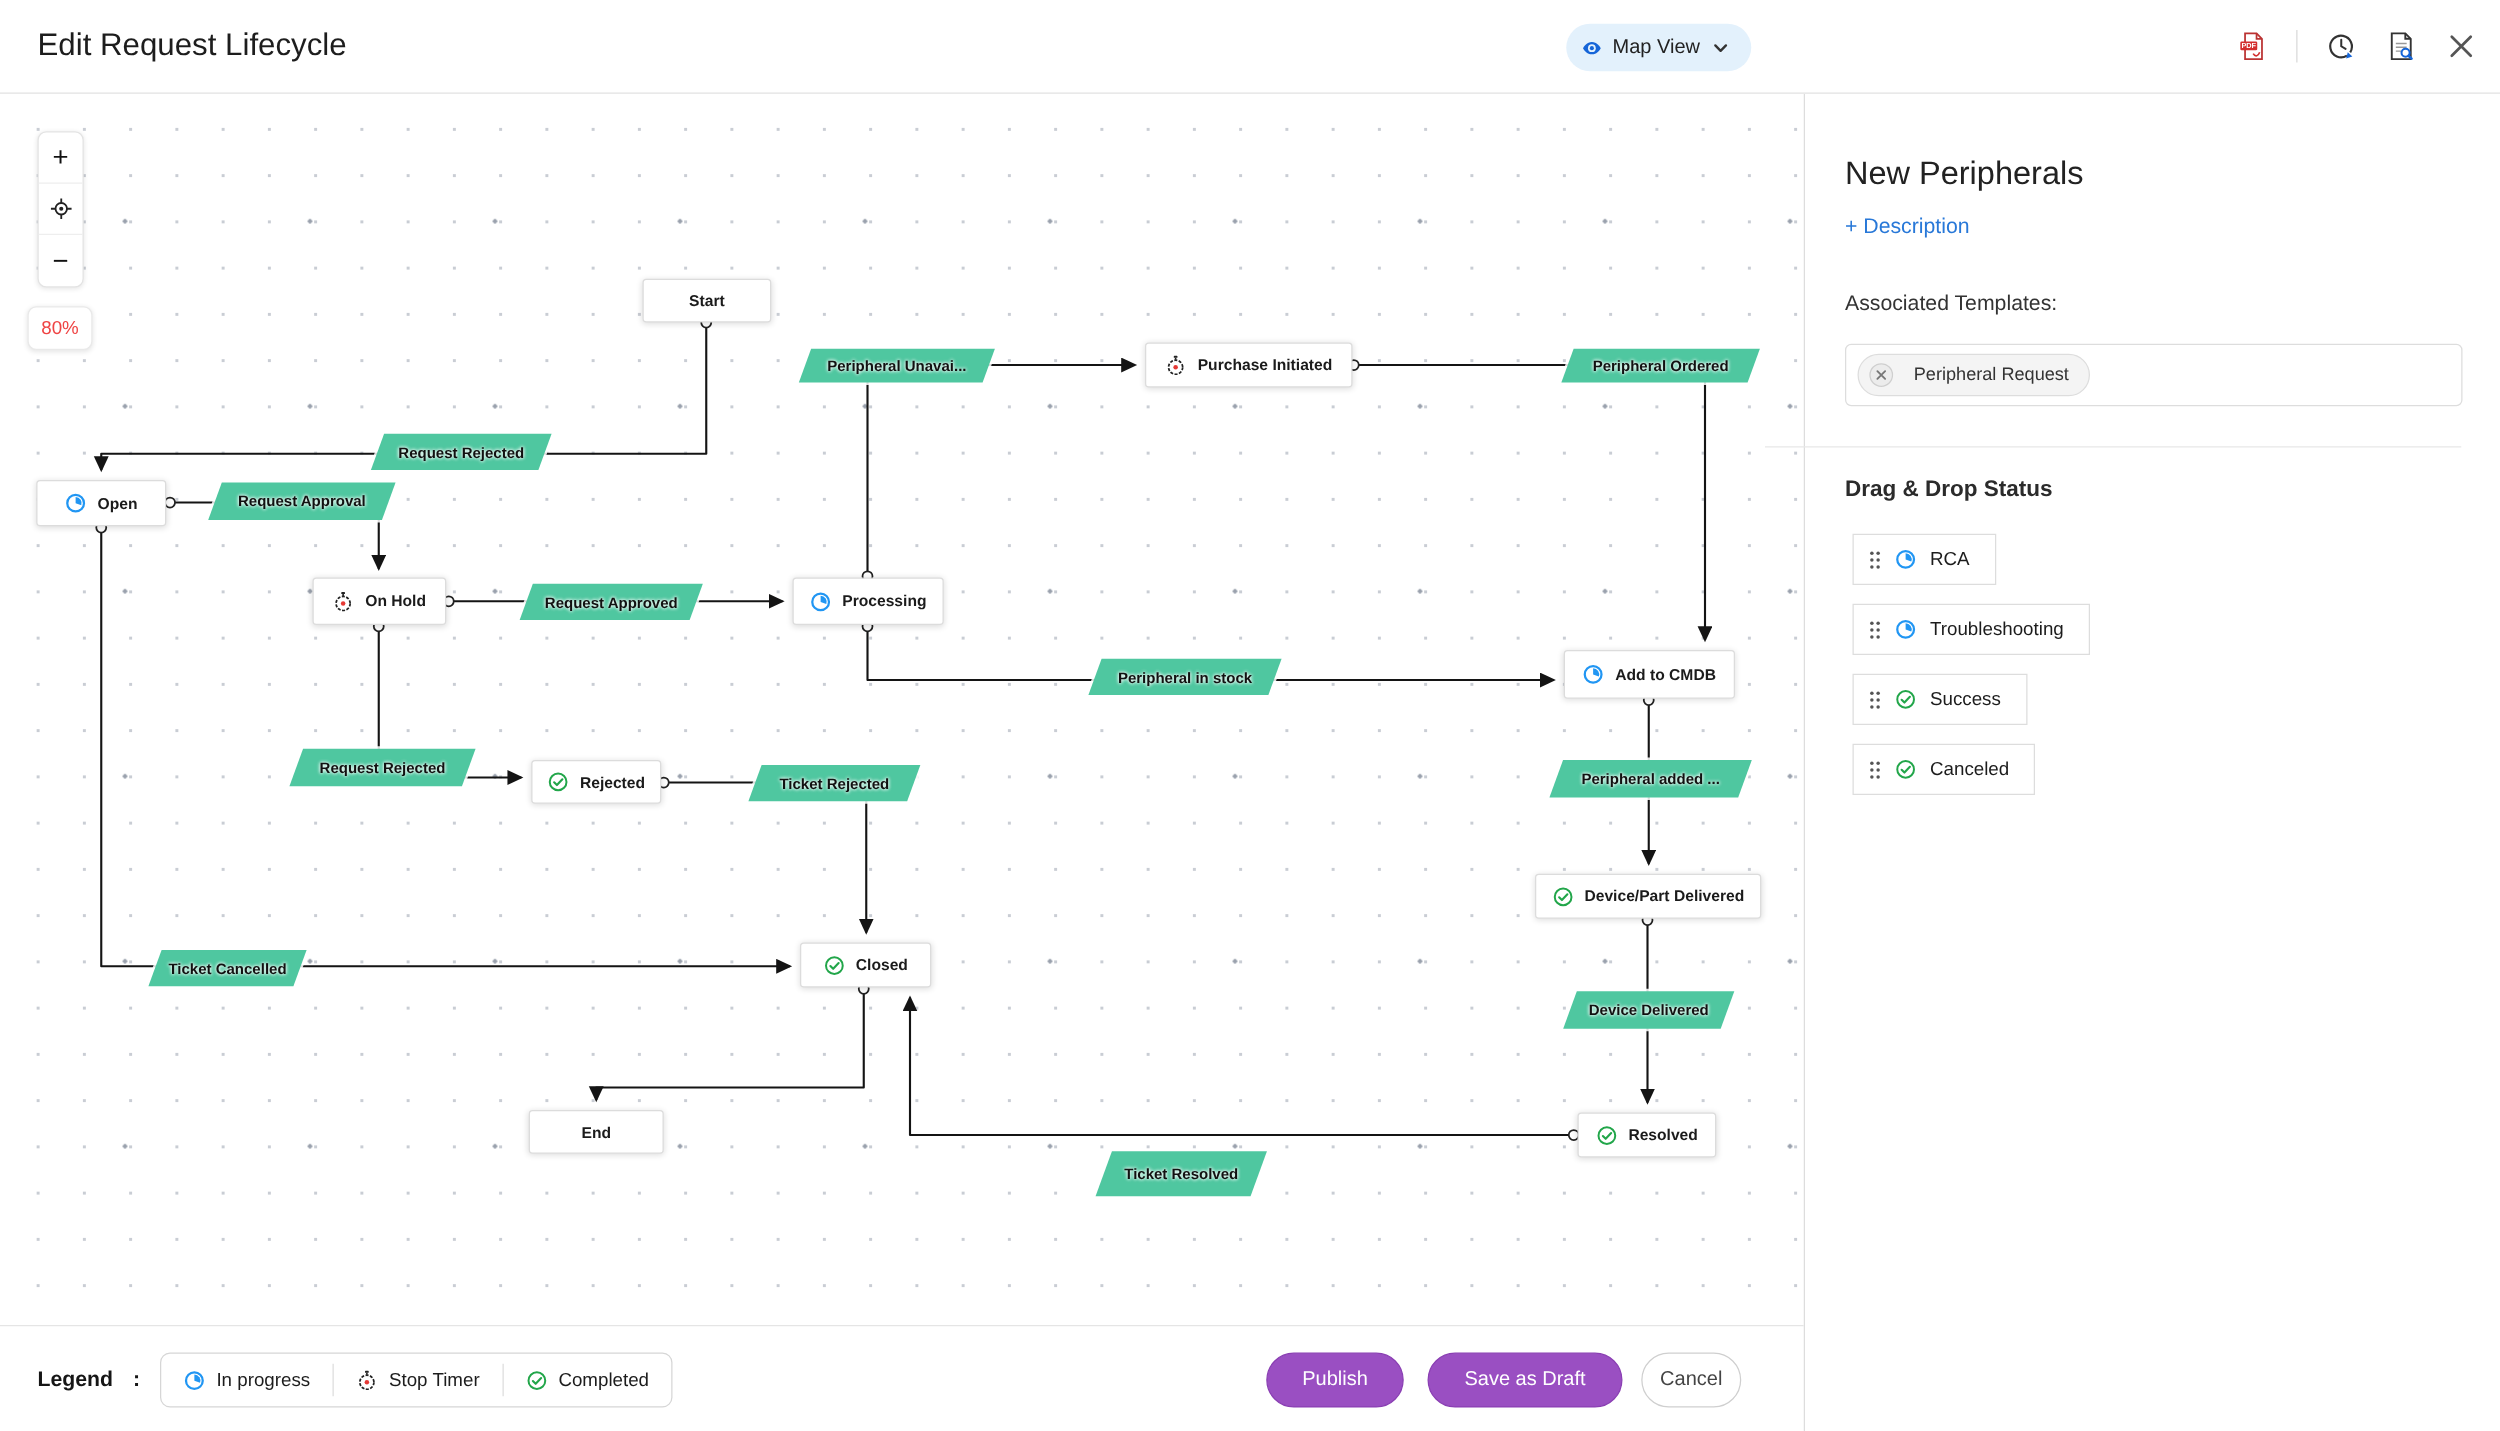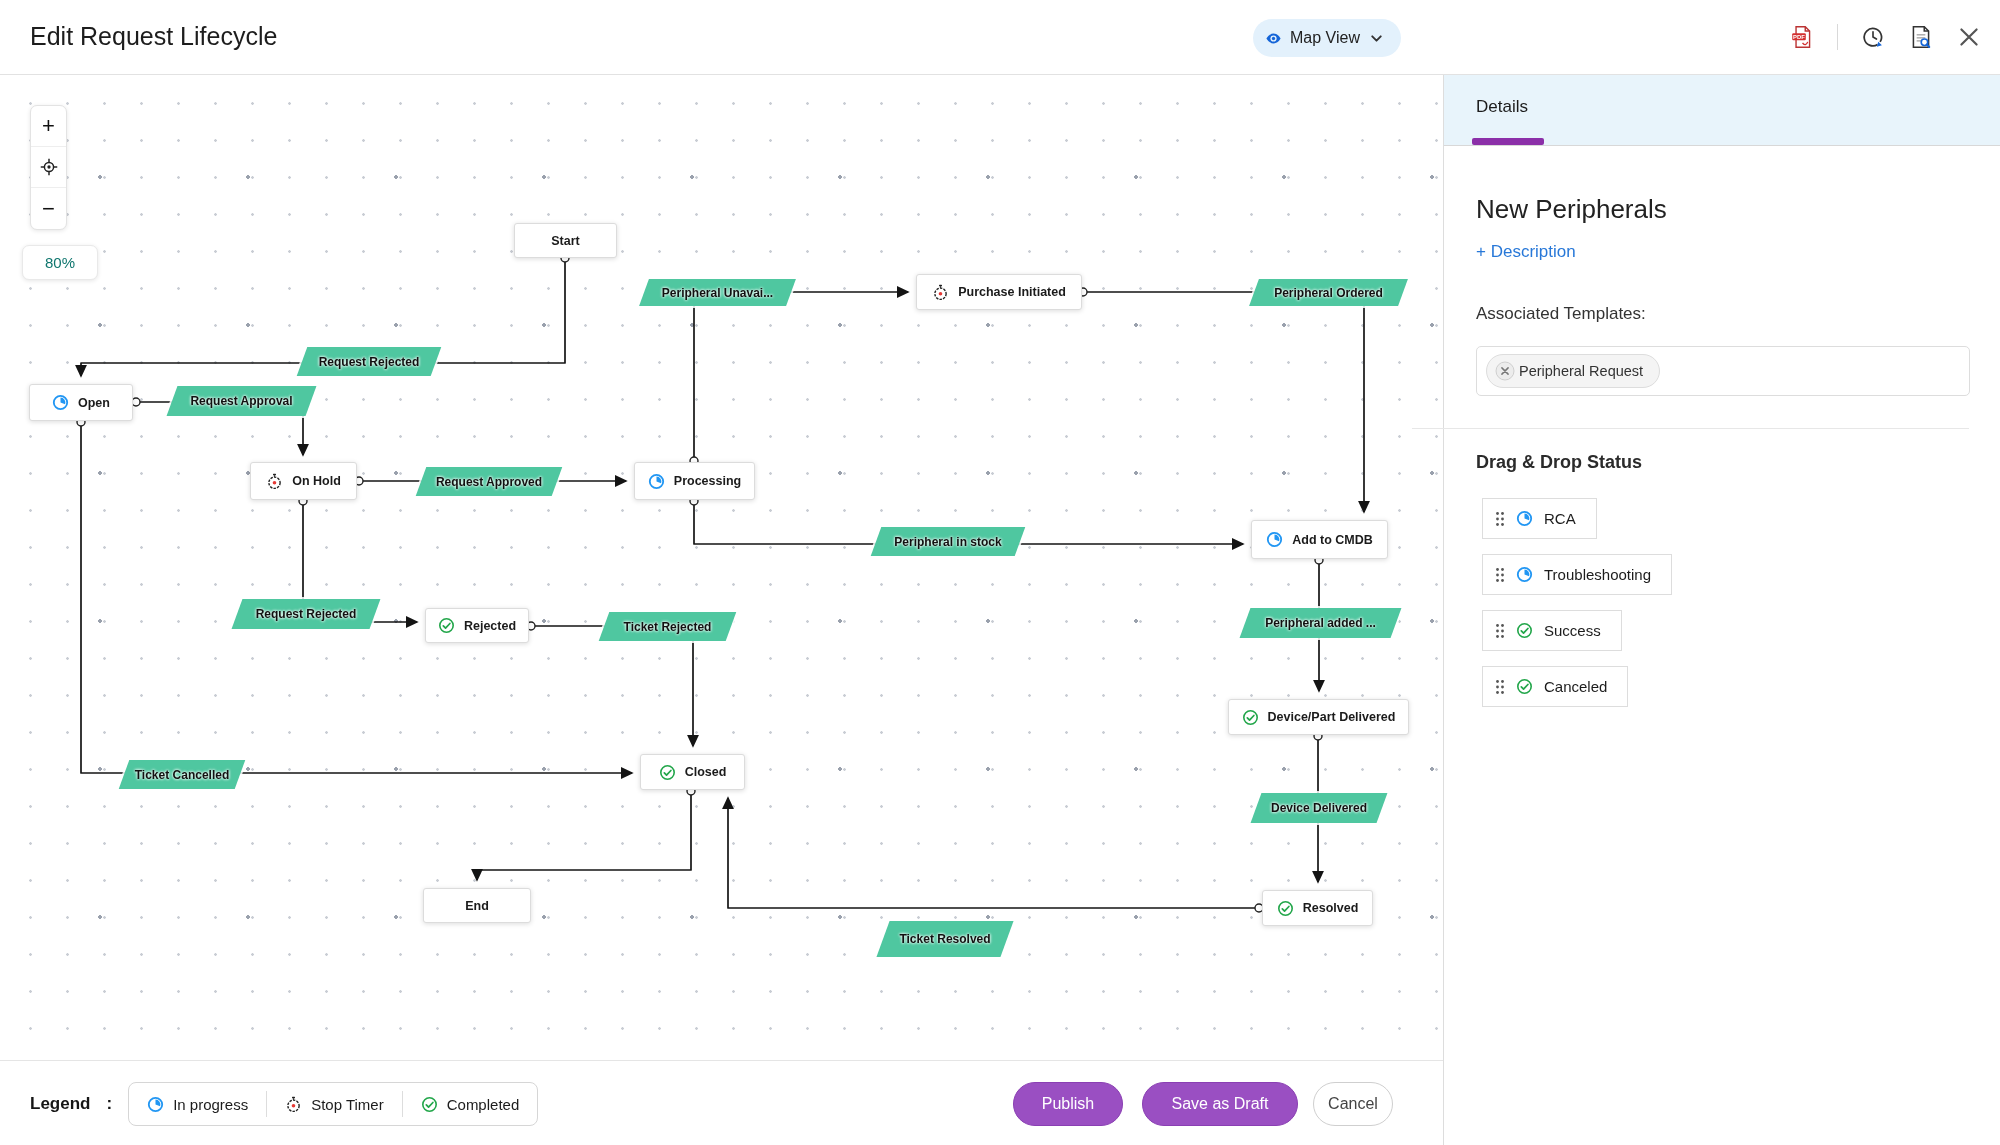--- a/index.html
+++ b/index.html
@@ -32,21 +32,21 @@
     font-size: 12px; font-weight: bold; color: #111; z-index: 6; cursor: move;
     text-shadow: 0 0 3px #fff, 0 0 3px #fff; }
   .plabel::before { content: ""; position: absolute; inset: 0; background: #4fc7a0;
     transform: skewX(-20deg); z-index: -1; box-shadow: 0 0 0 2px rgba(255,255,255,.85); }
   .nicon { width: 17px; height: 17px; flex: 0 0 auto; }
 
   
   .zoom-box { position: absolute; left: 30px; top: 30px; width: 37px; background: #fff; border: 1px solid #e3e3e3; border-radius: 7px; box-shadow: 0 1px 4px rgba(0,0,0,.10); z-index: 10; }
   .zoom-btn { width: 35px; height: 41px; display: flex; align-items: center; justify-content: center; font-size: 22px; color: #111; cursor: pointer; border-bottom: 1px solid #eee; }
   .zoom-btn:last-child { border-bottom: none; }
-  .zoom-level { position: absolute; left: 22px; top: 170px; padding: 8px 22px; background: #fff; border: 1px solid #e9e9e9; border-radius: 7px; box-shadow: 0 1px 4px rgba(0,0,0,.10); font-size: 15px; color: #0f766e; z-index: 10; }
+  .zoom-level { position: absolute; left: 22px; top: 170px; padding: 8px 10px; background: #fff; border: 1px solid #e9e9e9; border-radius: 7px; box-shadow: 0 1px 4px rgba(0,0,0,.10); font-size: 15px; color: #ef4444; z-index: 10; }
 
   
   .footer { position: absolute; left: 0; top: 1060px; width: 1443px; height: 85px; background: #fff; border-top: 1px solid #e5e5e5; z-index: 12; }
   .legend-wrap { position: absolute; left: 30px; top: 21px; display: flex; align-items: center; gap: 16px; }
   .legend-title { font-size: 17px; font-weight: bold; color: #161616; }
   .legend-colon { font-size: 17px; font-weight: bold; color: #161616; }
   .legend-box { display: flex; align-items: center; height: 44px; border: 1px solid #d6d6d6; border-radius: 8px; background: #fff; }
   .legend-item { display: flex; align-items: center; gap: 9px; padding: 0 18px; font-size: 15px; color: #1c1c1c; }
   .legend-div { width: 1px; height: 26px; background: #ddd; }
   .btn { position: absolute; top: 1082px; height: 44px; border-radius: 22px; font-size: 16px; display: flex; align-items: center; justify-content: center; cursor: pointer; z-index: 13; font-family: "Liberation Sans", sans-serif; }
@@ -58,21 +58,21 @@
   
   .panel { position: absolute; left: 1443px; top: 75px; width: 557px; height: 1070px; background: #fff; border-left: 1px solid #ddd; z-index: 20; }
   .panel-tabs { position: relative; width: 100%; height: 71px; background: #e8f4fb; border-bottom: 1px solid #d8d8d8; }
   .tab { position: absolute; left: 32px; top: 22px; font-size: 17px; color: #1c1c1c; cursor: pointer; }
   .tab-underline { position: absolute; left: 28px; bottom: 0; width: 72px; height: 7px; background: #8b2fa8; border-radius: 2px; }
   .panel-body { position: relative; padding: 16px 32px; }
   .panel-name { position: absolute; left: 32px; top: 32px; font-size: 26px; color: #222; }
   .desc-link { position: absolute; left: 32px; top: 96px; font-size: 17px; color: #2878d8; cursor: pointer; }
   .assoc-label { position: absolute; left: 32px; top: 158px; font-size: 17px; color: #333; }
   .template-box { position: absolute; left: 32px; top: 200px; width: 494px; height: 50px; border: 1px solid #ddd; border-radius: 5px; background: #fff; display: flex; align-items: center; padding: 0 9px; }
-  .chip { display: flex; align-items: center; gap: 4px; height: 34px; padding: 0 16px 0 8px; background: #f4f4f4; border: 1px solid #ddd; border-radius: 17px; font-size: 14.5px; color: #333; }
+  .chip { display: flex; align-items: center; gap: 16px; height: 34px; padding: 0 16px 0 8px; background: #f4f4f4; border: 1px solid #ddd; border-radius: 17px; font-size: 14.5px; color: #333; }
   .chip .x { width: 20px; height: 20px; cursor: pointer; }
   .panel-divider { position: absolute; left: 0; top: 282px; width: 557px; height: 1px; background: #e7e7e7; }
   .dd-title { position: absolute; left: 32px; top: 306px; font-size: 18px; font-weight: bold; color: #2b2b2b; }
   .dd-item { position: absolute; left: 38px; height: 41px; display: inline-flex; align-items: center; gap: 11px; padding: 0 20px 0 12px; background: #fff; border: 1px solid #ddd; cursor: grab; font-size: 15px; color: #1c1c1c; }
   .dd-handle { width: 10px; height: 16px; }
 </style>
 </head>
 <body>
 
 <div id="app">
@@ -294,24 +294,20 @@
           <span>Completed</span>
         </div>
       </div>
     </div>
   </div>
   <div class="btn btn-purple btn-publish">Publish</div>
   <div class="btn btn-purple btn-draft">Save as Draft</div>
   <div class="btn btn-cancel">Cancel</div>
 
   <div class="panel">
-    <div class="panel-tabs">
-      <div class="tab">Details</div>
-      <div class="tab-underline"></div>
-    </div>
     <div class="panel-body">
       <div class="panel-name" style="left:0;position:relative">New Peripherals</div>
       <div class="desc-link">+ Description</div>
       <div class="assoc-label">Associated Templates:</div>
       <div class="template-box">
         <div class="chip">
           <span class="x"><svg viewBox="0 0 20 20" width="100%" height="100%">
                 <circle cx="10" cy="10" r="9" fill="#ececec" stroke="#cfcfcf"></circle>
                 <path d="M6.9 6.9 l6.2 6.2 M13.1 6.9 l-6.2 6.2" stroke="#777" stroke-width="1.5" stroke-linecap="round"></path>
               </svg></span>

